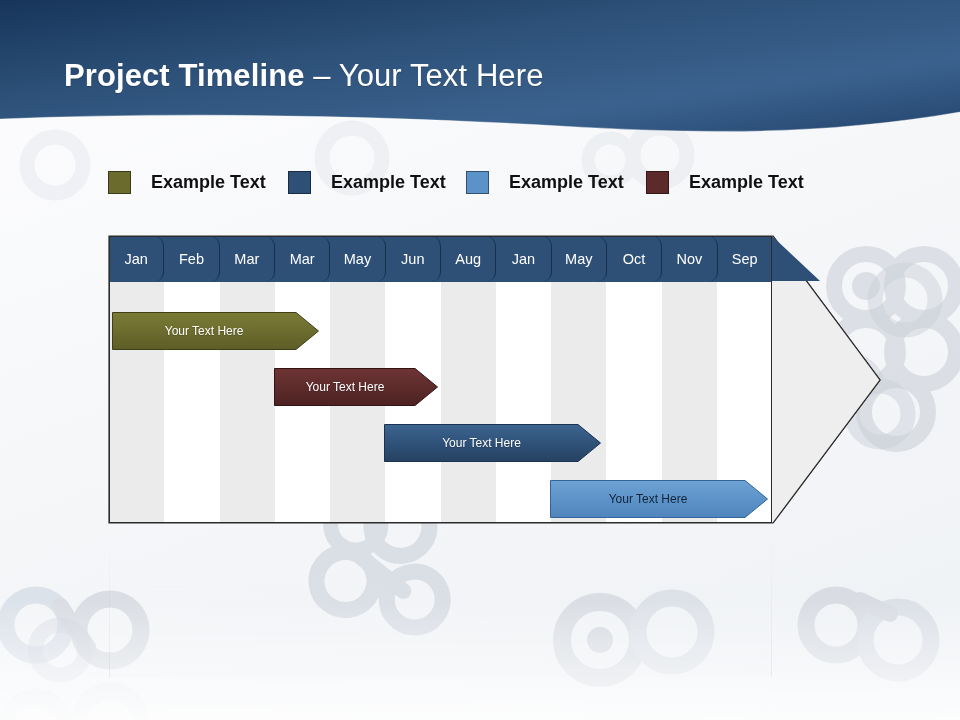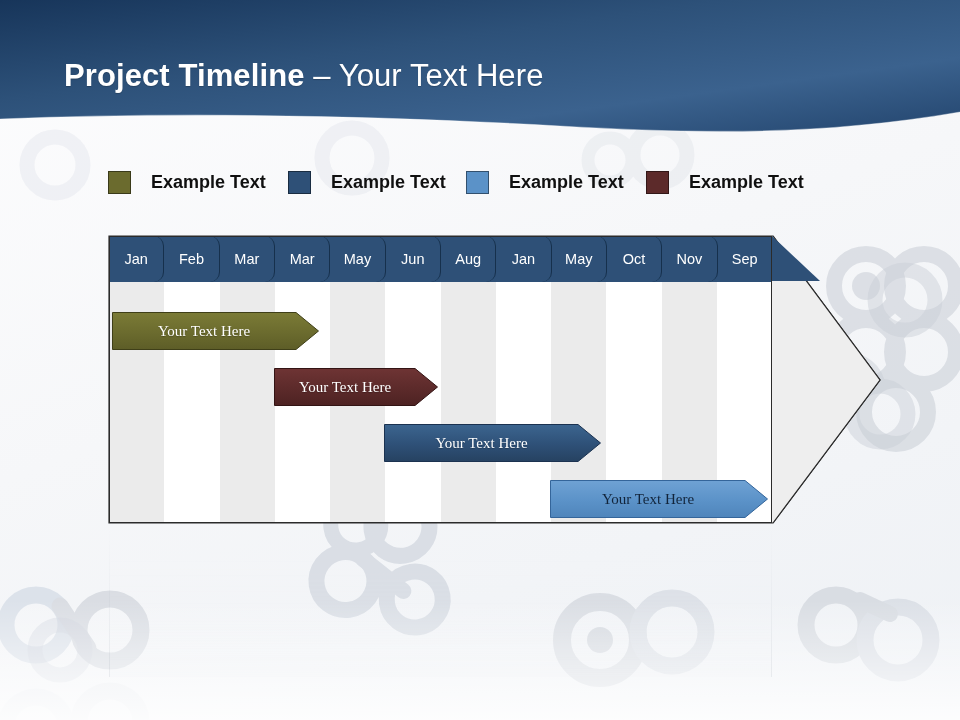--- a/index.html
+++ b/index.html
@@ -174,25 +174,24 @@
   }
   .task-bar svg {
     position: absolute;
     inset: 0;
     width: 100%;
     height: 100%;
   }
   .task-bar .bar-label {
     position: relative;
     z-index: 2;
-    font-size: 15px;
+    font-size: 12px;
     white-space: nowrap;
     padding-right: 22px;
     text-shadow: 0 1px 1px rgba(0,0,0,.25);
-    font-family: Liberation Serif, serif;
   }
   .task-bar.light-text .bar-label { color: #ffffff; }
   .task-bar.dark-text  .bar-label { color: #12243a; text-shadow: none; }
 
   
   .reflection {
     position: absolute;
     left: 109px;
     top: 527px;
     width: 663px;

